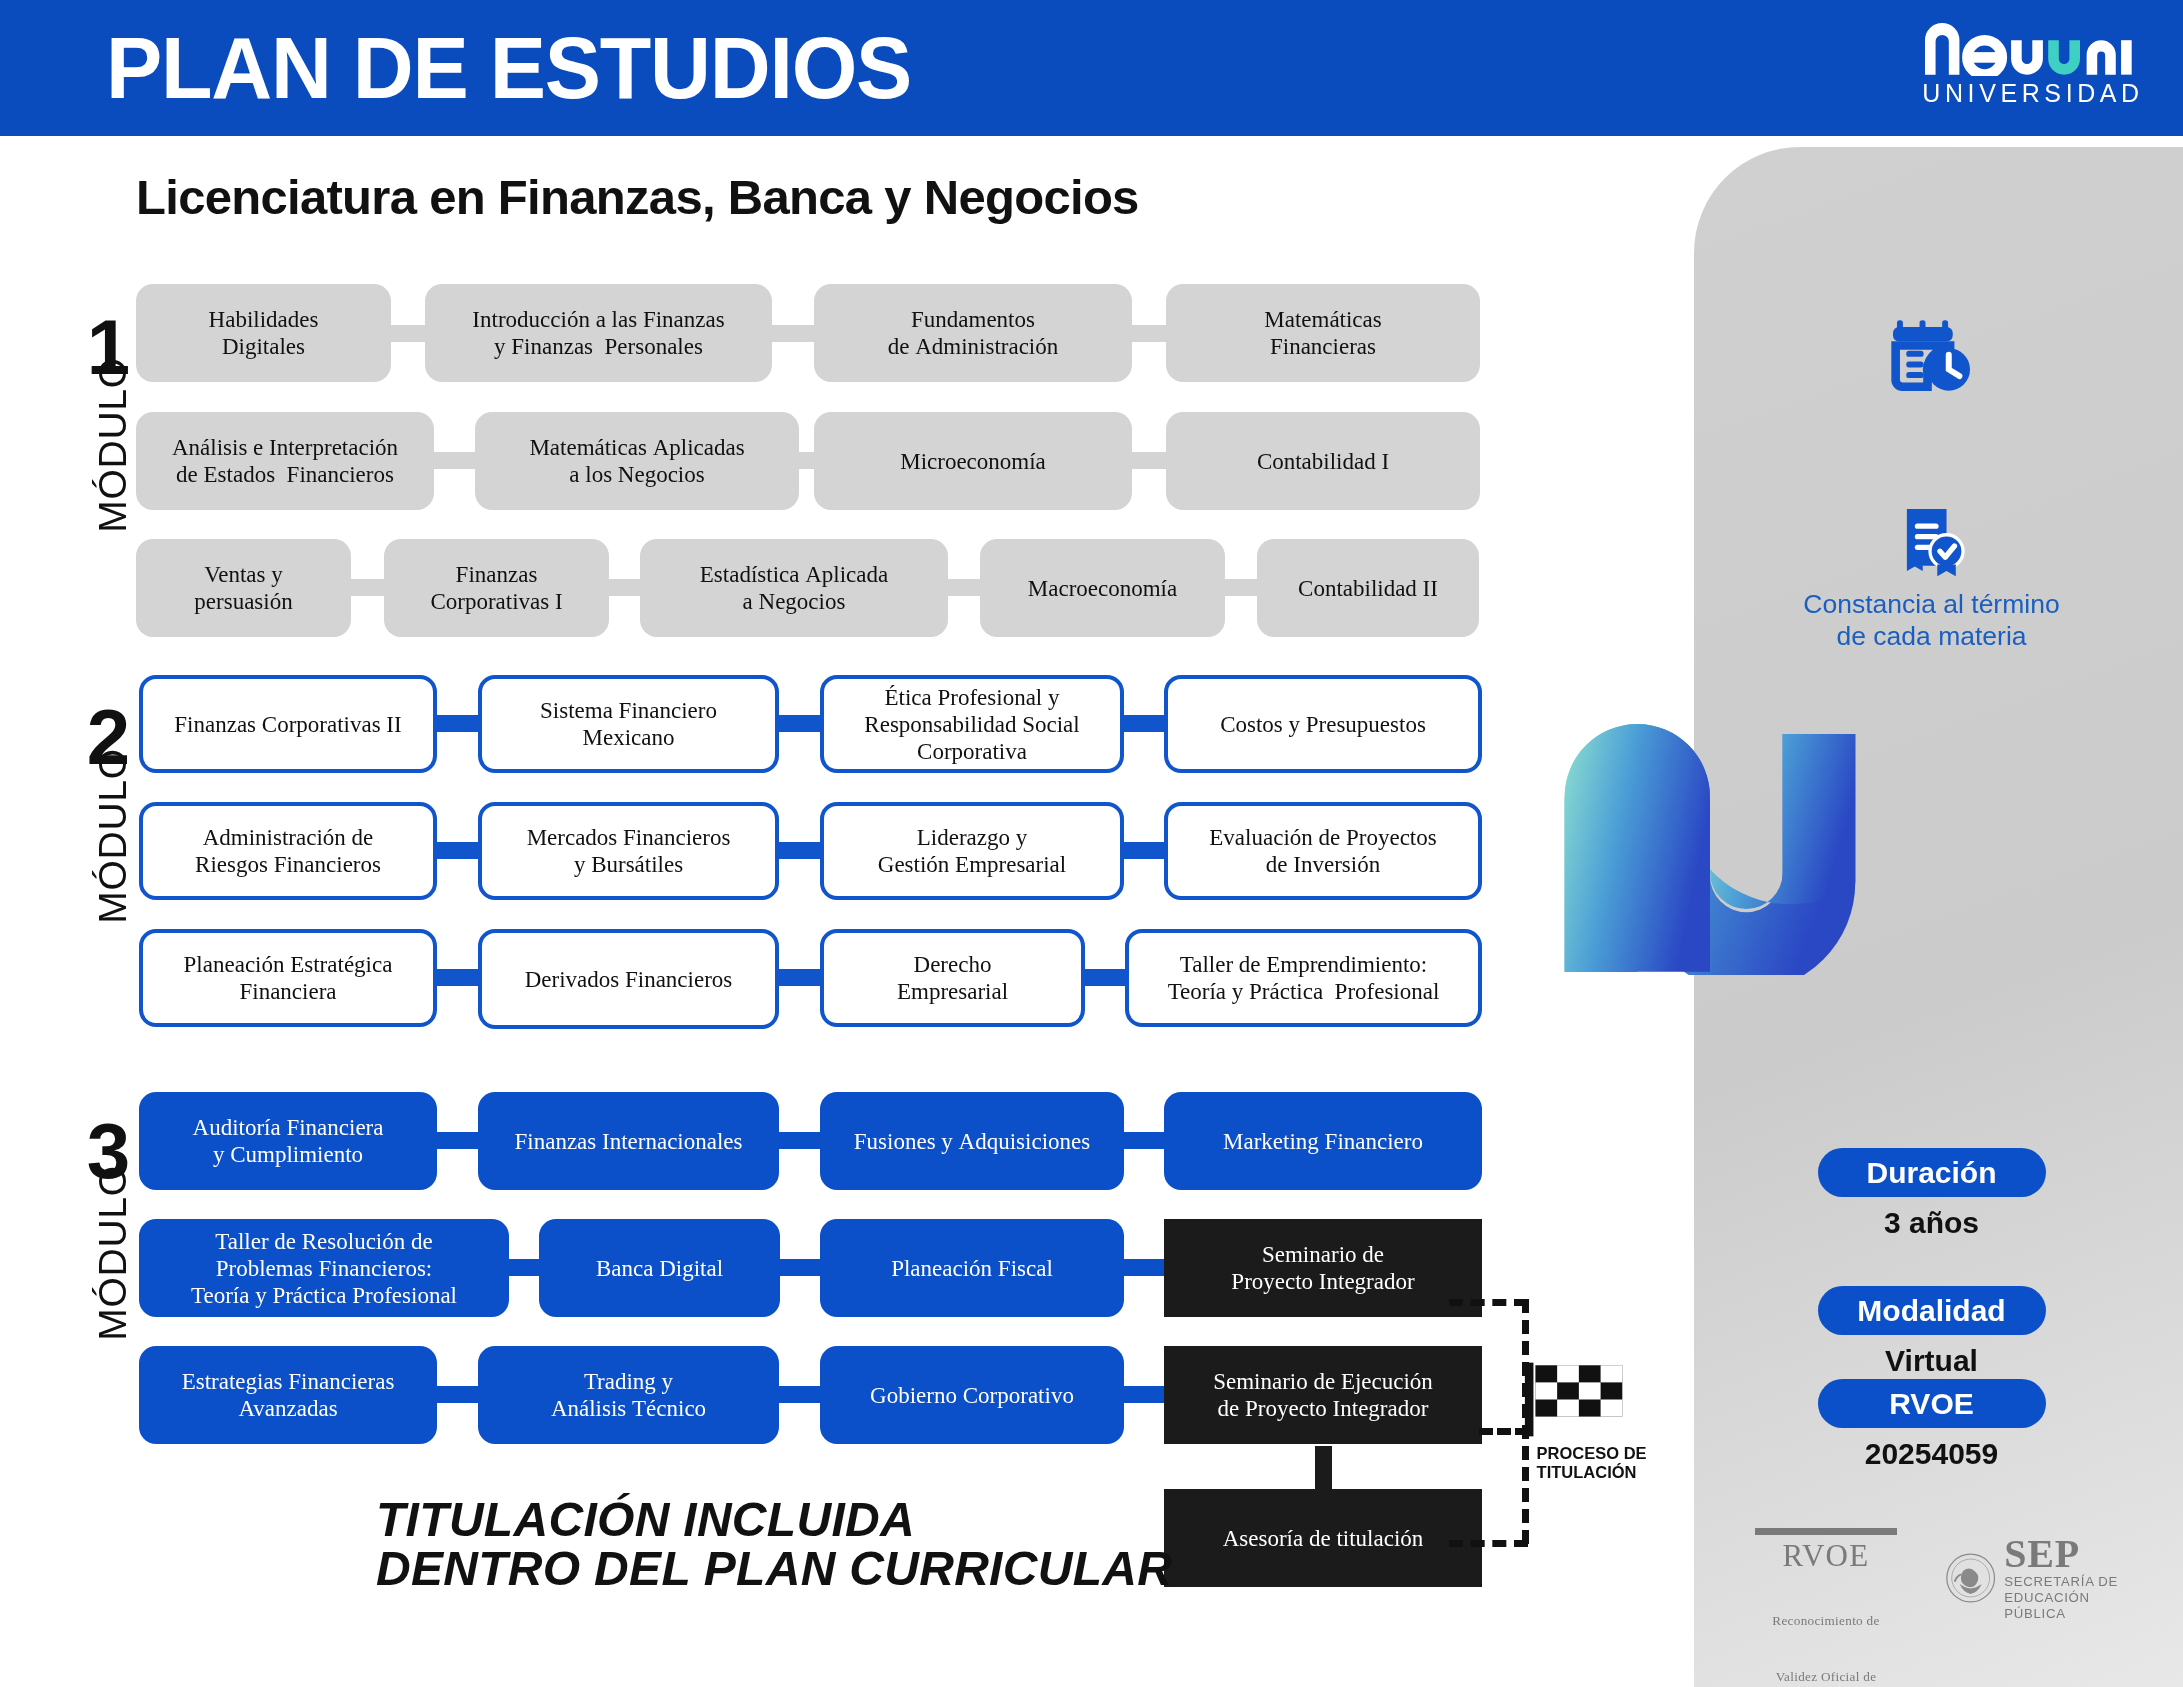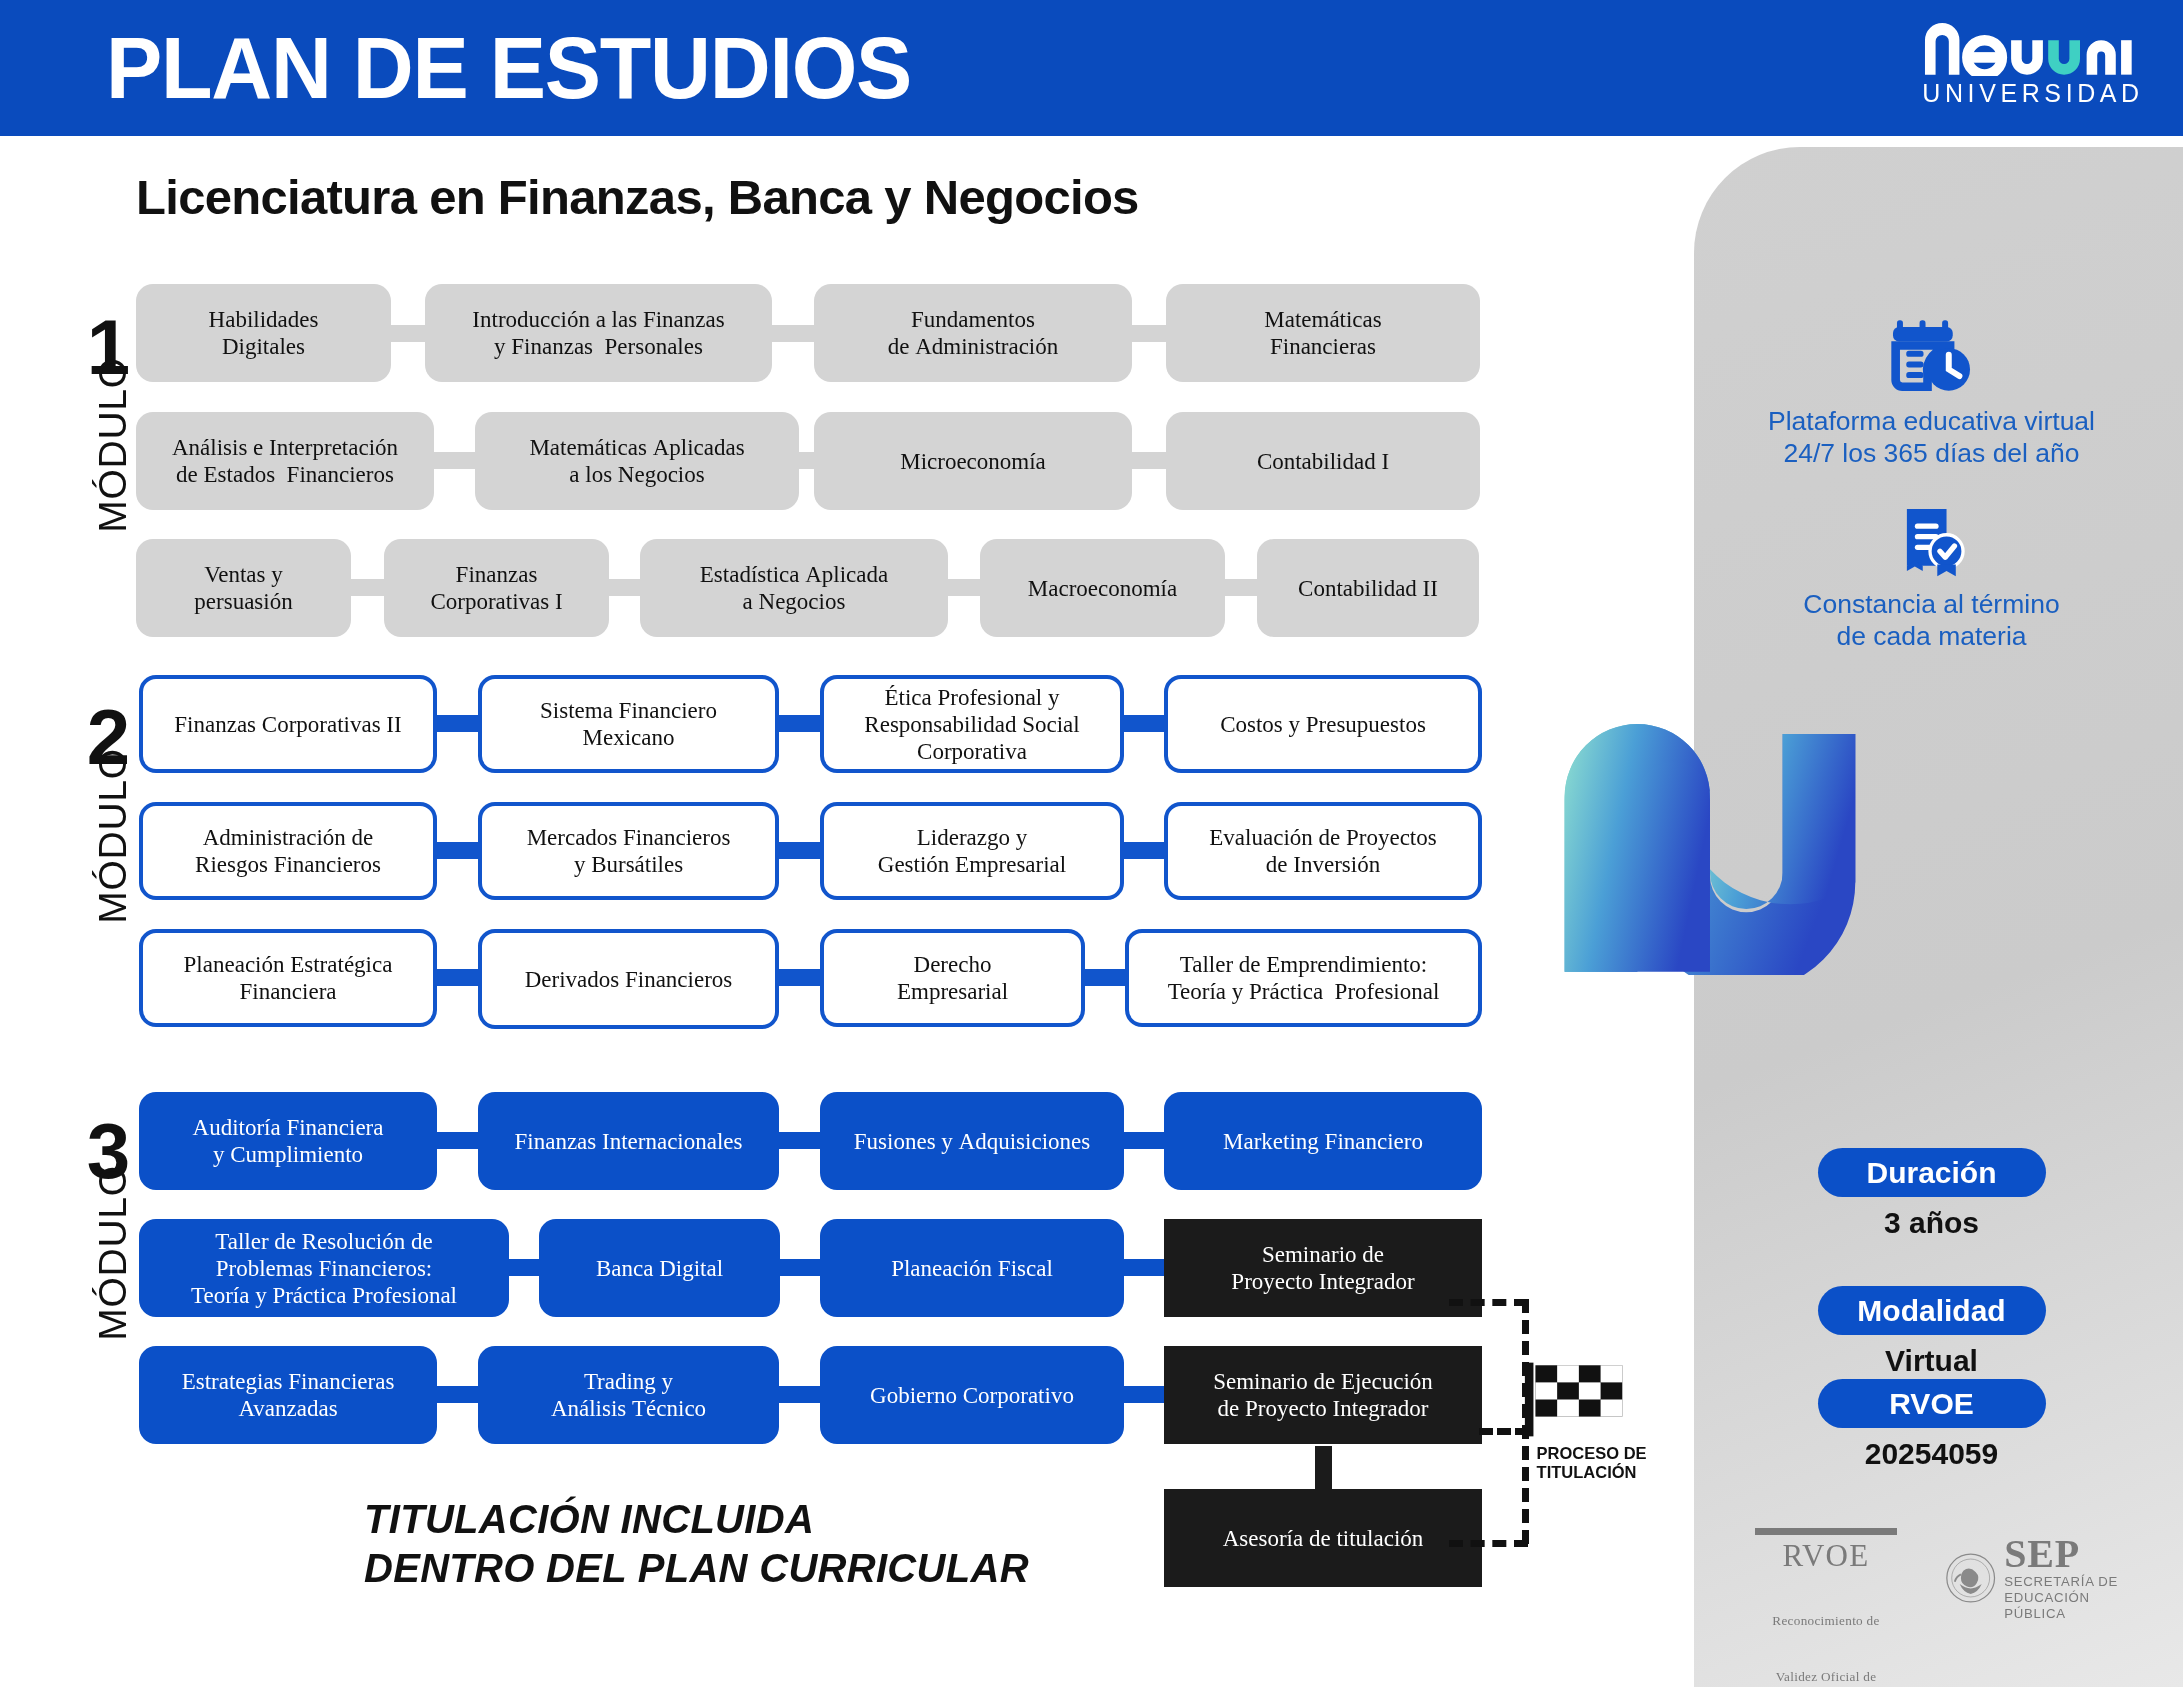--- a/index.html
+++ b/index.html
@@ -78,22 +78,22 @@
   #dash-t { position:absolute; border-top:7.3px dashed #111; }
   #dash-m { position:absolute; border-top:7.3px dashed #111; }
   #dash-b { position:absolute; border-top:7.3px dashed #111; }
 
   
   #flag-badge { position:absolute; left:1522px; top:1360px; width:152px; }
   #flag-badge .flag-cap { margin-top:2.6px; font-weight:bold; font-size:16.5px; line-height:19px; color:#111; }
 
   
   #titulacion-text {
-    position:absolute; left:364px; top:1495px;
-    font-weight:bold; font-style:italic; font-size:40px; line-height:49px;
+    position:absolute; left:376px; top:1495px;
+    font-weight:bold; font-style:italic; font-size:48px; line-height:49px;
     color:#111; letter-spacing:0.3px;
   }
 
   
   .feature { position:absolute; width:397px; text-align:center; }
   .feature .ficon { display:block; margin:0 auto 9.3px; }
   .feature .ftext { color:#1a5fc0; font-size:26.5px; line-height:32px; }
 
   
   .pill-group { position:absolute; width:397px; text-align:center; }
@@ -350,24 +350,20 @@
     <rect x="46" y="14" width="9" height="16" rx="4" fill="#1155cc"></rect>
     <rect x="80" y="14" width="9" height="16" rx="4" fill="#1155cc"></rect>
     <rect x="6" y="24" width="90" height="22" rx="9" fill="#1155cc"></rect>
     <path d="M10 52 L10 104 A10 10 0 0 0 20 114 L58 114 L58 96 A34 34 0 0 1 92 56 L92 52 Z" fill="none" stroke="#1155cc" stroke-width="13"></path>
     <rect x="26" y="60" width="26" height="9" rx="4" fill="#1155cc"></rect>
     <rect x="26" y="76" width="26" height="9" rx="4" fill="#1155cc"></rect>
     <rect x="26" y="92" width="26" height="9" rx="4" fill="#1155cc"></rect>
     <circle cx="90" cy="88" r="32" fill="#1155cc"></circle>
     <path d="M90 66 L90 88 L106 98" stroke="#fff" stroke-width="9" fill="none" stroke-linecap="round"></path>
   </svg>
-  <div class="ftext">
-    <div>Plataforma educativa virtual</div>
-    <div>24/7 los 365 días del año</div>
-  </div>
 </div>
 
 <div class="feature" style="left:1733px; top:505px;">
   <svg class="ficon" width="74" height="74" viewBox="0 0 112 112">
     <path d="M18 6 L78 6 L78 92 L18 92 Z" fill="#1155cc"></path>
     <path d="M18 92 L30 84 L42 92 L42 100 L30 93 L18 100 Z" fill="#1155cc"></path>
     <rect x="30" y="28" width="36" height="8" rx="4" fill="#fff"></rect>
     <rect x="30" y="44" width="36" height="8" rx="4" fill="#fff"></rect>
     <rect x="30" y="60" width="26" height="8" rx="4" fill="#fff"></rect>
     <circle cx="78" cy="70" r="25" fill="#1155cc" stroke="#fff" stroke-width="5"></circle>

